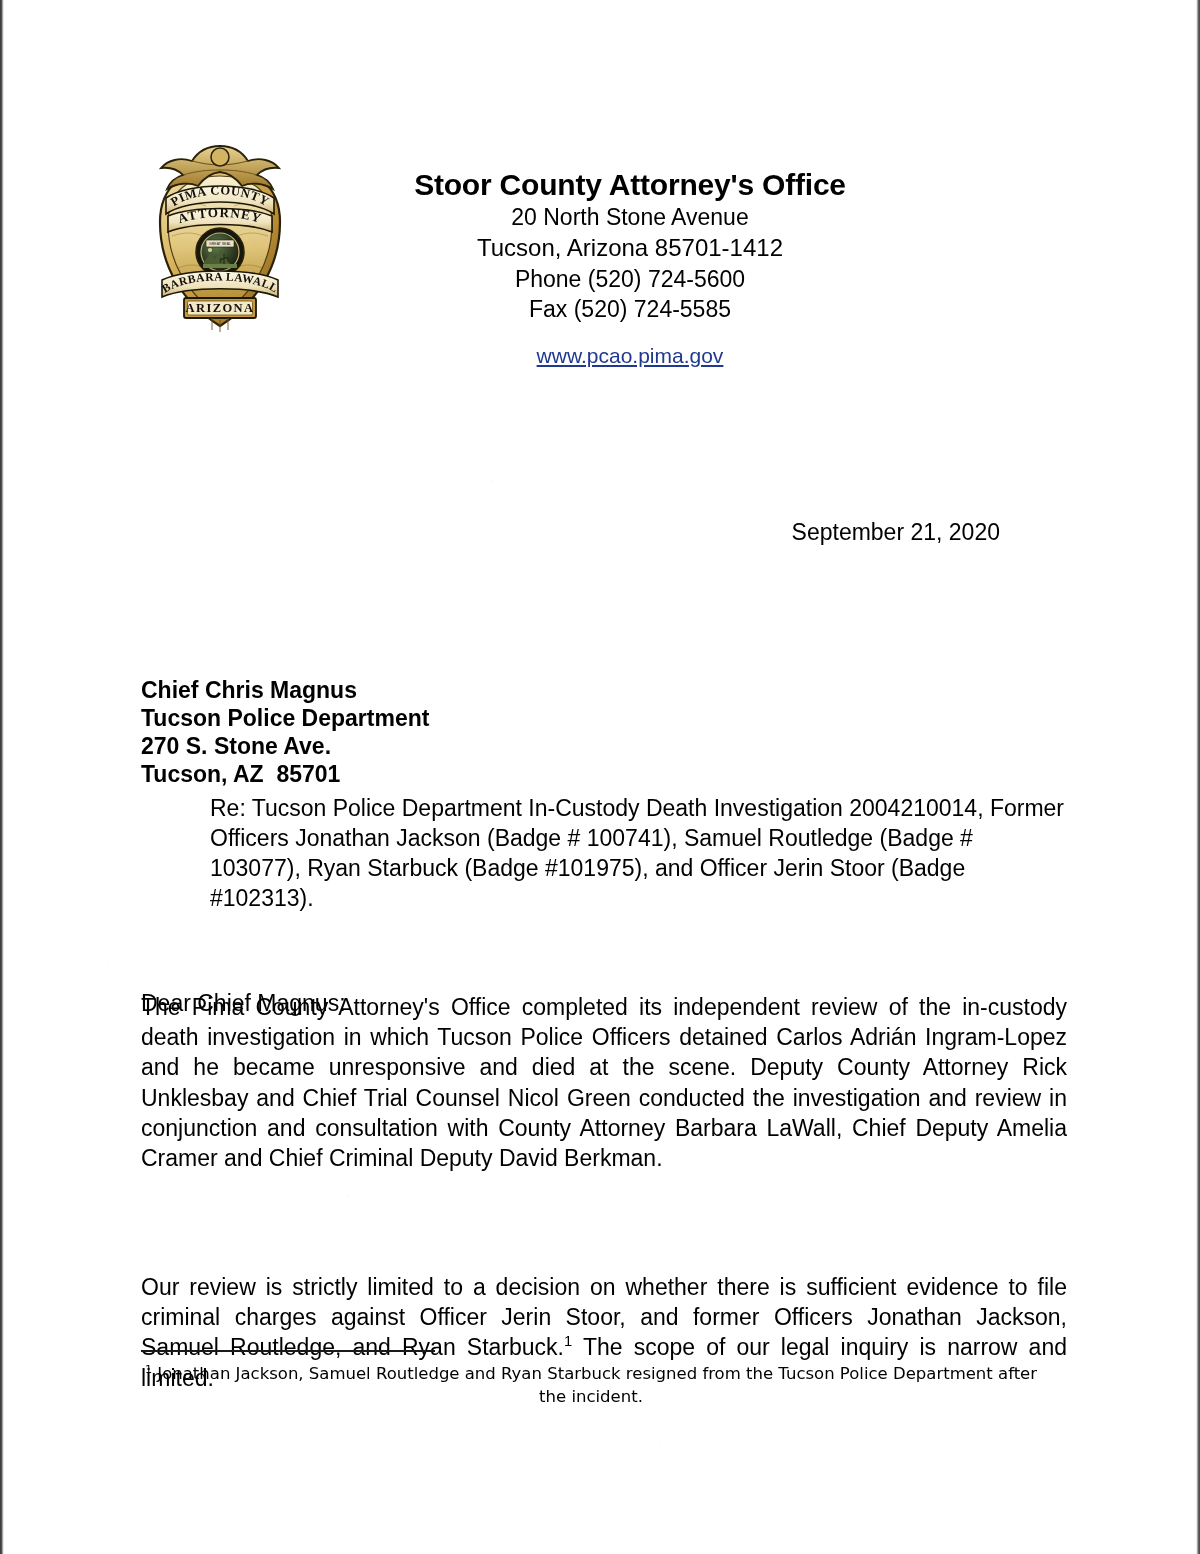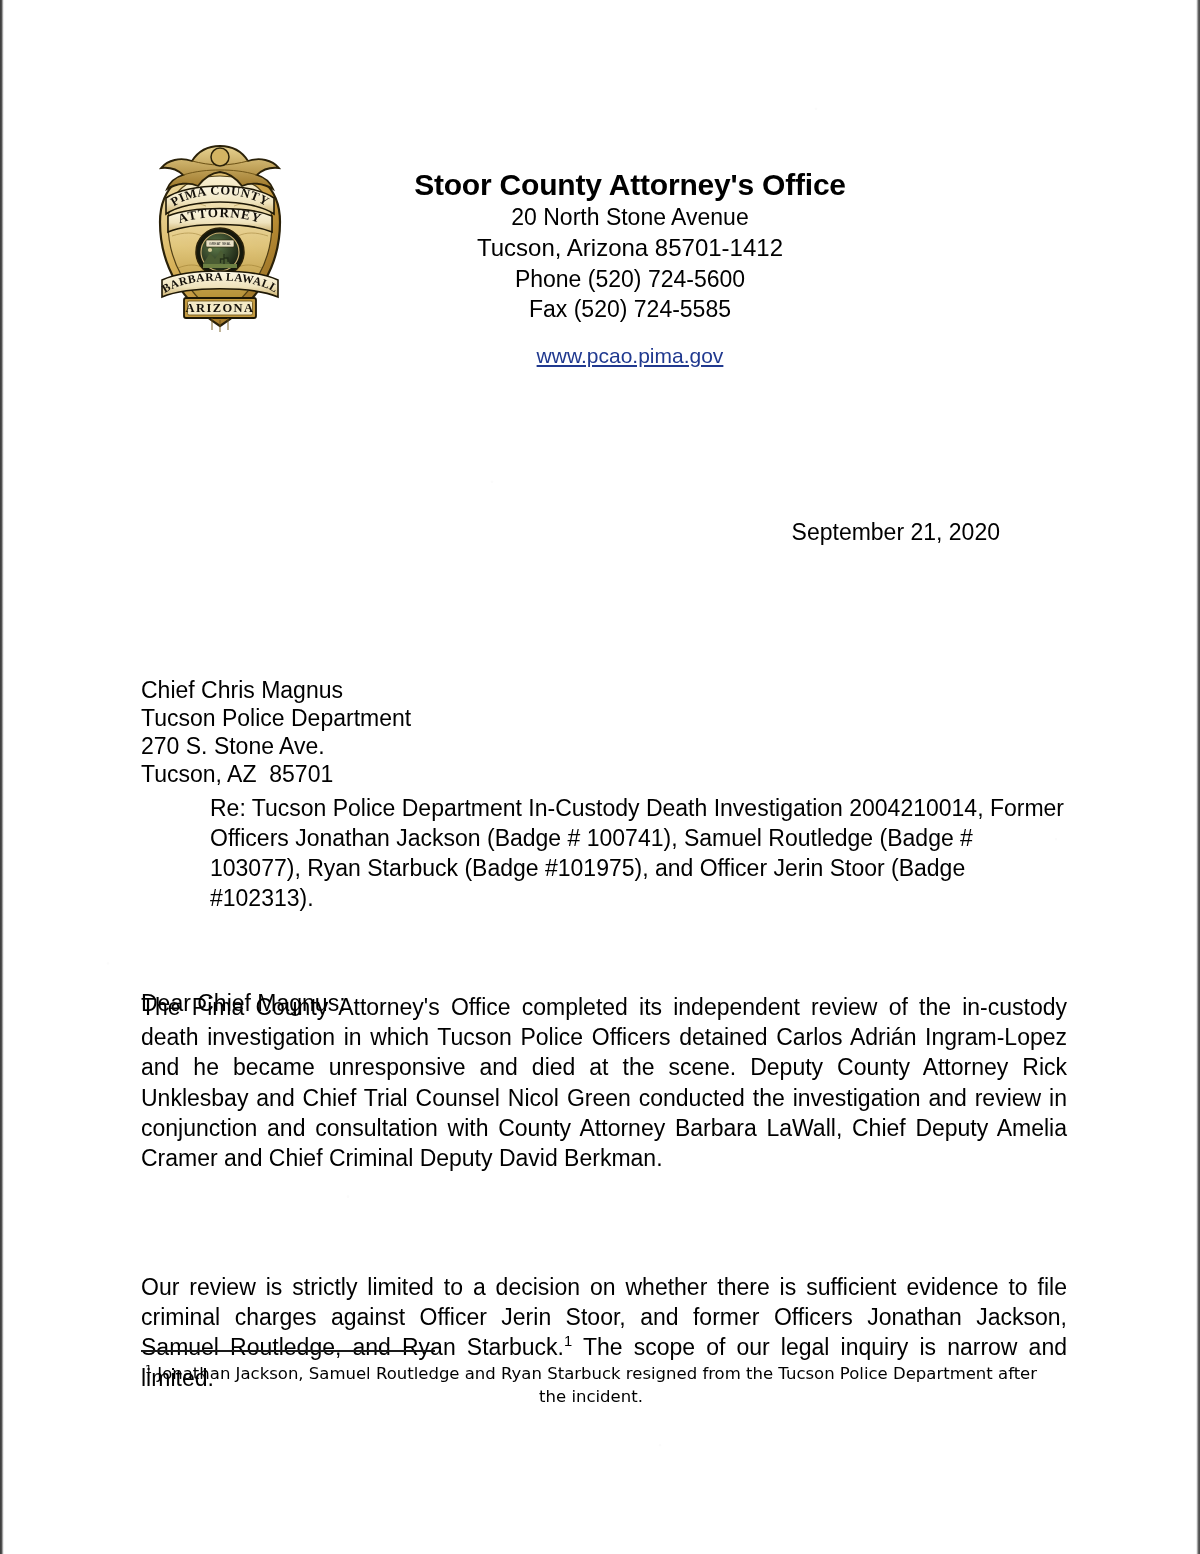--- a/index.html
+++ b/index.html
@@ -102,21 +102,21 @@
     margin-top: 28px;
   }
 
   
   .recipient {
     position: absolute;
     left: 141px; top: 676px;
     font-size: 23px;
     line-height: 1.22;
   }
-  .recipient div { white-space: pre; }
+  .recipient div { white-space: pre; font-weight: bold; }
 
   
   .subject {
     position: absolute;
     left: 210px; top: 793px;
     width: 858px;
     font-size: 23px;
     line-height: 1.31;
     text-align: left;
   }

